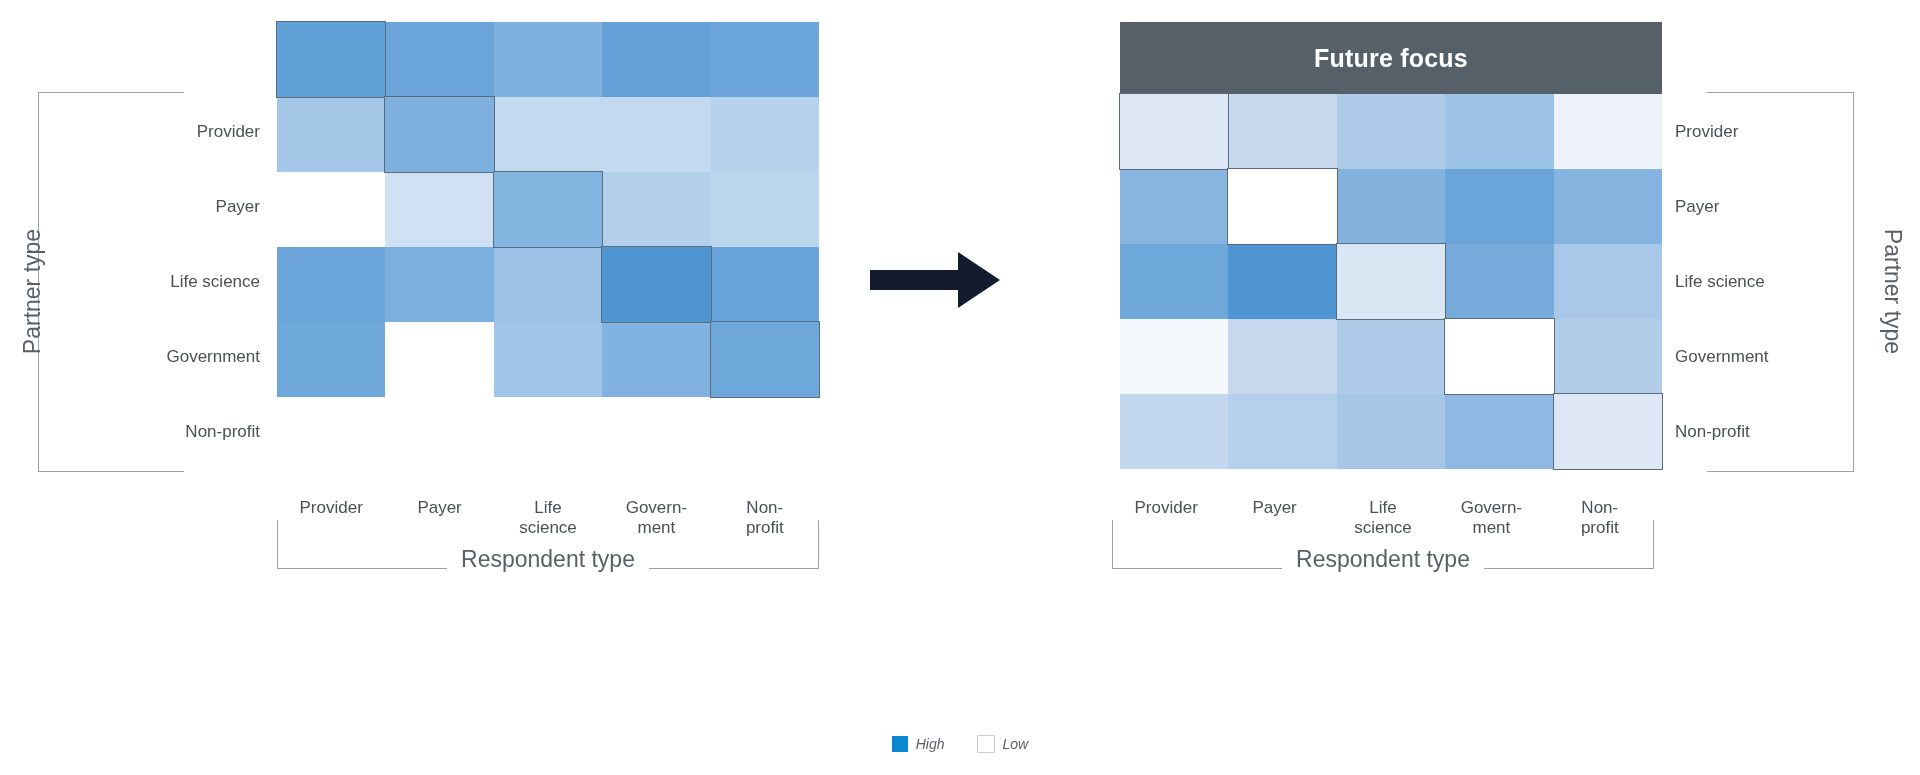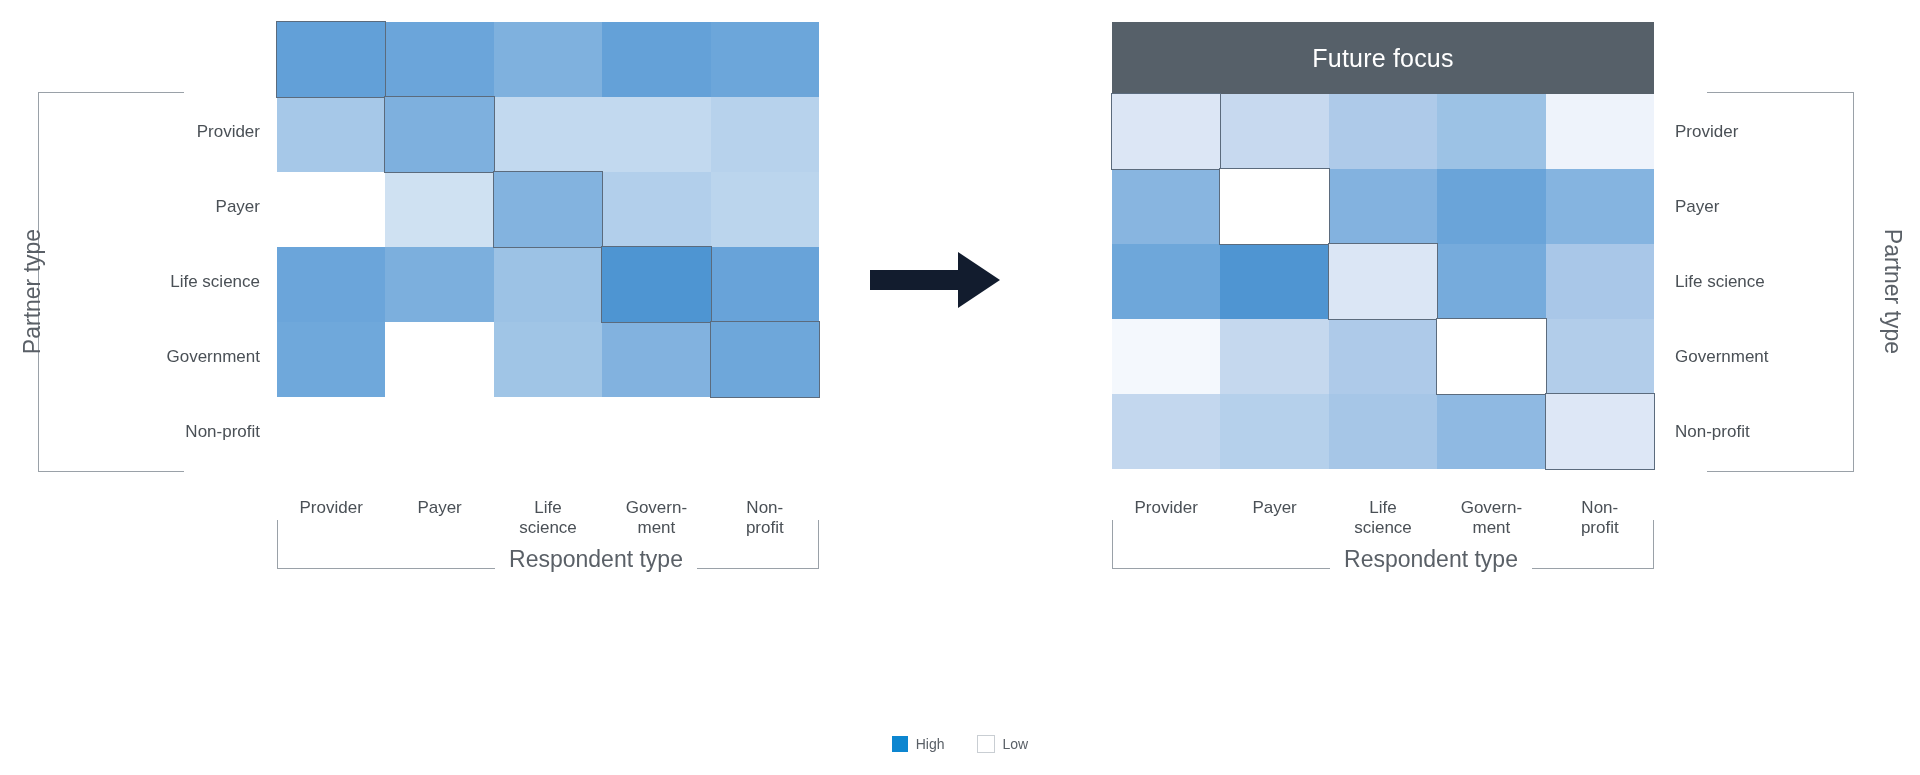--- a/index.html
+++ b/index.html
@@ -14,21 +14,21 @@
   }
   .stage{position:relative;width:1920px;height:775px;}
 
   
   .panel{position:absolute;top:0;width:852px;height:700px;}
   .panel-left{left:30px;}
   .panel-right{left:1110px;}
 
   .grid-wrap{position:absolute;top:22px;width:542px;}
   .panel-left .grid-wrap{left:247px;}
-  .panel-right .grid-wrap{left:2px;}
+  .panel-right .grid-wrap{left:10px;font-weight:bold;}
 
   .panel-title{
     height:72px;
     background:#566069;
     color:#ffffff;
     font-size:25px;
     display:flex;align-items:center;justify-content:center;
     letter-spacing:.2px;
   }
 
@@ -107,34 +107,34 @@
   .h-bracket:before,.h-bracket:after{
     content:"";position:absolute;top:-48px;width:1px;height:48px;background:#9aa1a8;
   }
   .h-bracket:before{left:0;}
   .h-bracket:after{right:0;}
   .panel-left .h-bracket{left:247px;}
   .panel-right .h-bracket{left:2px;}
 
   .h-axis-title{
     position:absolute;top:546px;width:542px;text-align:center;
-    font-size:23px;color:#5a6067;margin-left:48px;
+    font-size:23px;color:#5a6067;
   }
   .h-axis-title span{background:#fff;padding:0 14px;}
   .panel-left .h-axis-title{left:247px;}
   .panel-right .h-axis-title{left:2px;}
 
   
   .arrow{position:absolute;left:870px;top:250px;}
 
   
   .legend{
     position:absolute;left:0;right:0;top:735px;
     display:flex;justify-content:center;align-items:center;gap:32px;
-    font-size:14px;color:#5a6067;
+    font-size:14px;color:#5a6067;font-style:italic;
   }
   .legend-item{display:flex;align-items:center;gap:8px;}
   .swatch{width:16px;height:16px;display:inline-block;}
   .swatch.high{background:#0d86d0;}
   .swatch.low{background:#ffffff;border:1px solid #c9ced3;}
 </style>
 </head>
 <body>
 
 <div class="stage">

